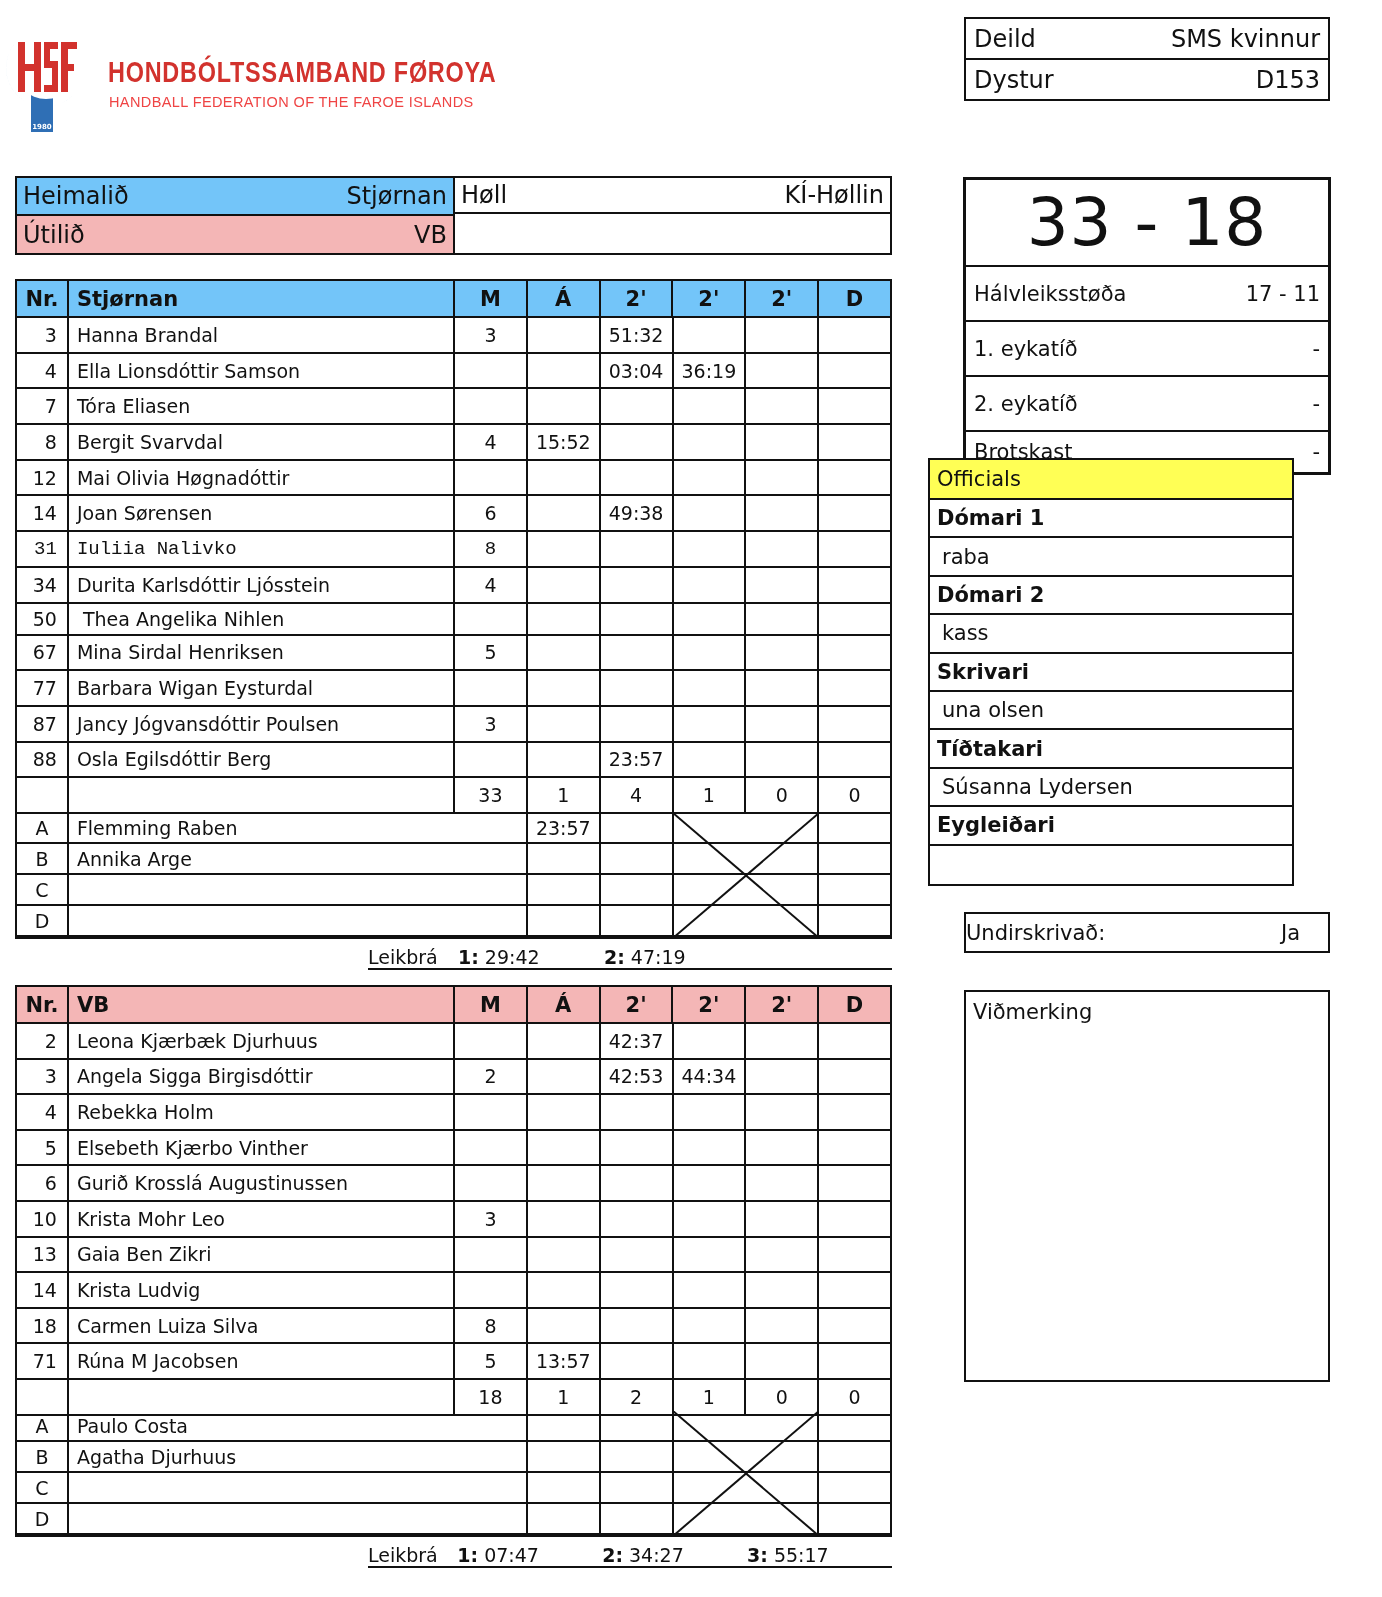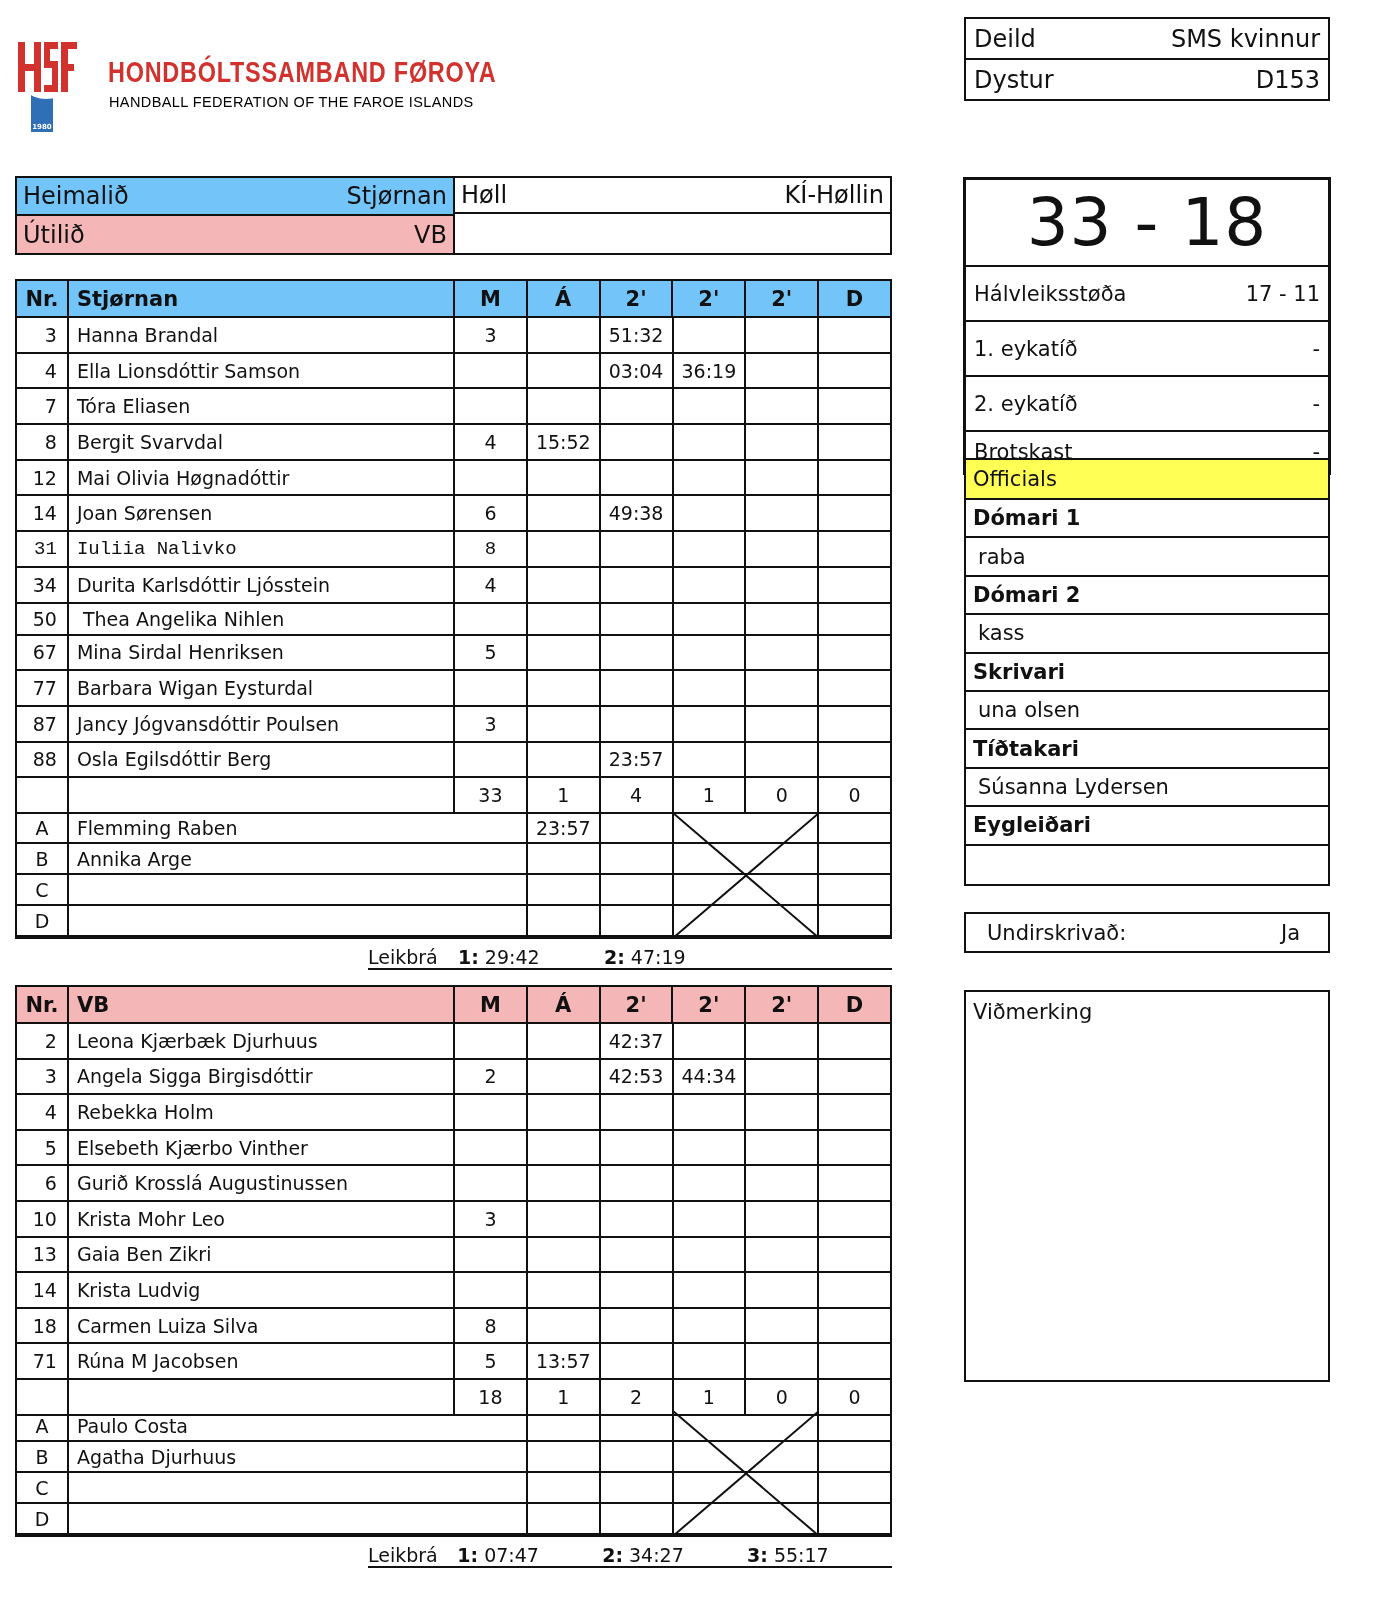--- a/index.html
+++ b/index.html
@@ -1,21 +1,21 @@
 <!DOCTYPE html>
 <html><head>
 <meta charset="utf-8">
 <style>
   html, body { margin:0; padding:0; background:#ffffff; }
   body { width:1382px; height:1597px; position:relative; font-family:"DejaVu Sans", sans-serif; color:#111; overflow:hidden; }
   .abs { position:absolute; }
   
   #logo { left:0; top:25px; width:460px; height:112px; }
   .logo-title { position:absolute; left:108px; top:30px; font-family:"Liberation Sans", sans-serif; font-weight:bold; color:#d2322d; font-size:30px; letter-spacing:1px; transform:scaleX(0.78); transform-origin:left top; white-space:nowrap; }
-  .logo-sub { position:absolute; left:109px; top:69px; font-family:"Liberation Sans", sans-serif; color:#000000; font-size:14.5px; letter-spacing:0.4px; white-space:nowrap; }
+  .logo-sub { position:absolute; left:109px; top:69px; font-family:"Liberation Sans", sans-serif; color:#ef4444; font-size:14.5px; letter-spacing:0.4px; white-space:nowrap; }
 
   
   .info { left:964px; top:17px; width:366px; border:2px solid #111; box-sizing:border-box; }
   .info .row { display:flex; justify-content:space-between; align-items:center; padding:0 8px; font-size:24px; border-bottom:2px solid #111; }
   .info .row:last-child { border-bottom:none; }
 
   
   .teambar { left:15px; top:176px; width:877px; height:79px; border:2px solid #111; box-sizing:border-box; }
   .teambar .cell { position:absolute; display:flex; justify-content:space-between; align-items:center; padding:0 6px; font-size:24px; box-sizing:border-box; }
 
@@ -49,28 +49,28 @@
   .leikbra .ent { width:146px; }
   .leikbra b { margin-right:6px; }
 
   
   .score { left:963px; top:177px; width:368px; border:3px solid #111; box-sizing:border-box; }
   .score .big { height:85px; display:flex; align-items:center; justify-content:center; font-size:66px; border-bottom:2px solid #111; letter-spacing:1px; }
   .score .row { height:55px; display:flex; justify-content:space-between; align-items:center; padding:0 8px; font-size:21px; border-bottom:2px solid #111; box-sizing:border-box; }
   .score .row:last-child { border-bottom:none; }
 
   
-  .officials { left:964px; top:458px; width:366px; border:2px solid #111; box-sizing:border-box; }
+  .officials { left:928px; top:458px; width:366px; border:2px solid #111; box-sizing:border-box; }
   .officials .row { height:38.4px; display:flex; align-items:center; padding:0 7px; font-size:21px; border-bottom:2px solid #111; box-sizing:border-box; }
   .officials .row:last-child { border-bottom:none; }
   .officials .head { background:#ffff55; }
   .officials .lab { font-weight:bold; }
   .officials .val { padding-left:12px; }
 
-  .signed { left:964px; top:912px; width:366px; height:41px; border:2px solid #111; box-sizing:border-box; display:flex; justify-content:space-between; align-items:center; padding:0 28px 0 21px; font-size:21px; }
+  .signed { left:964px; top:912px; width:366px; height:41px; border:2px solid #111; box-sizing:border-box; display:flex; justify-content:space-between; align-items:center; padding:0 28px 0 0; font-size:21px; }
   .remark { left:964px; top:990px; width:366px; height:392px; border:2px solid #111; box-sizing:border-box; padding:8px 7px; font-size:21px; }
 </style>
 </head>
 <body>
 
 <div id="logo" class="abs">
   <svg class="abs" style="left:0;top:5px" width="84" height="104" viewBox="0 0 84 104">
     <path d="M18 10 A38 38 0 1 0 72 66 A34 34 0 1 1 18 10 Z" fill="#2f6fb5"></path>
     <rect x="31" y="64" width="22" height="38" fill="#2f6fb5"></rect>
     <circle cx="46" cy="38" r="31" fill="#fff"></circle>

